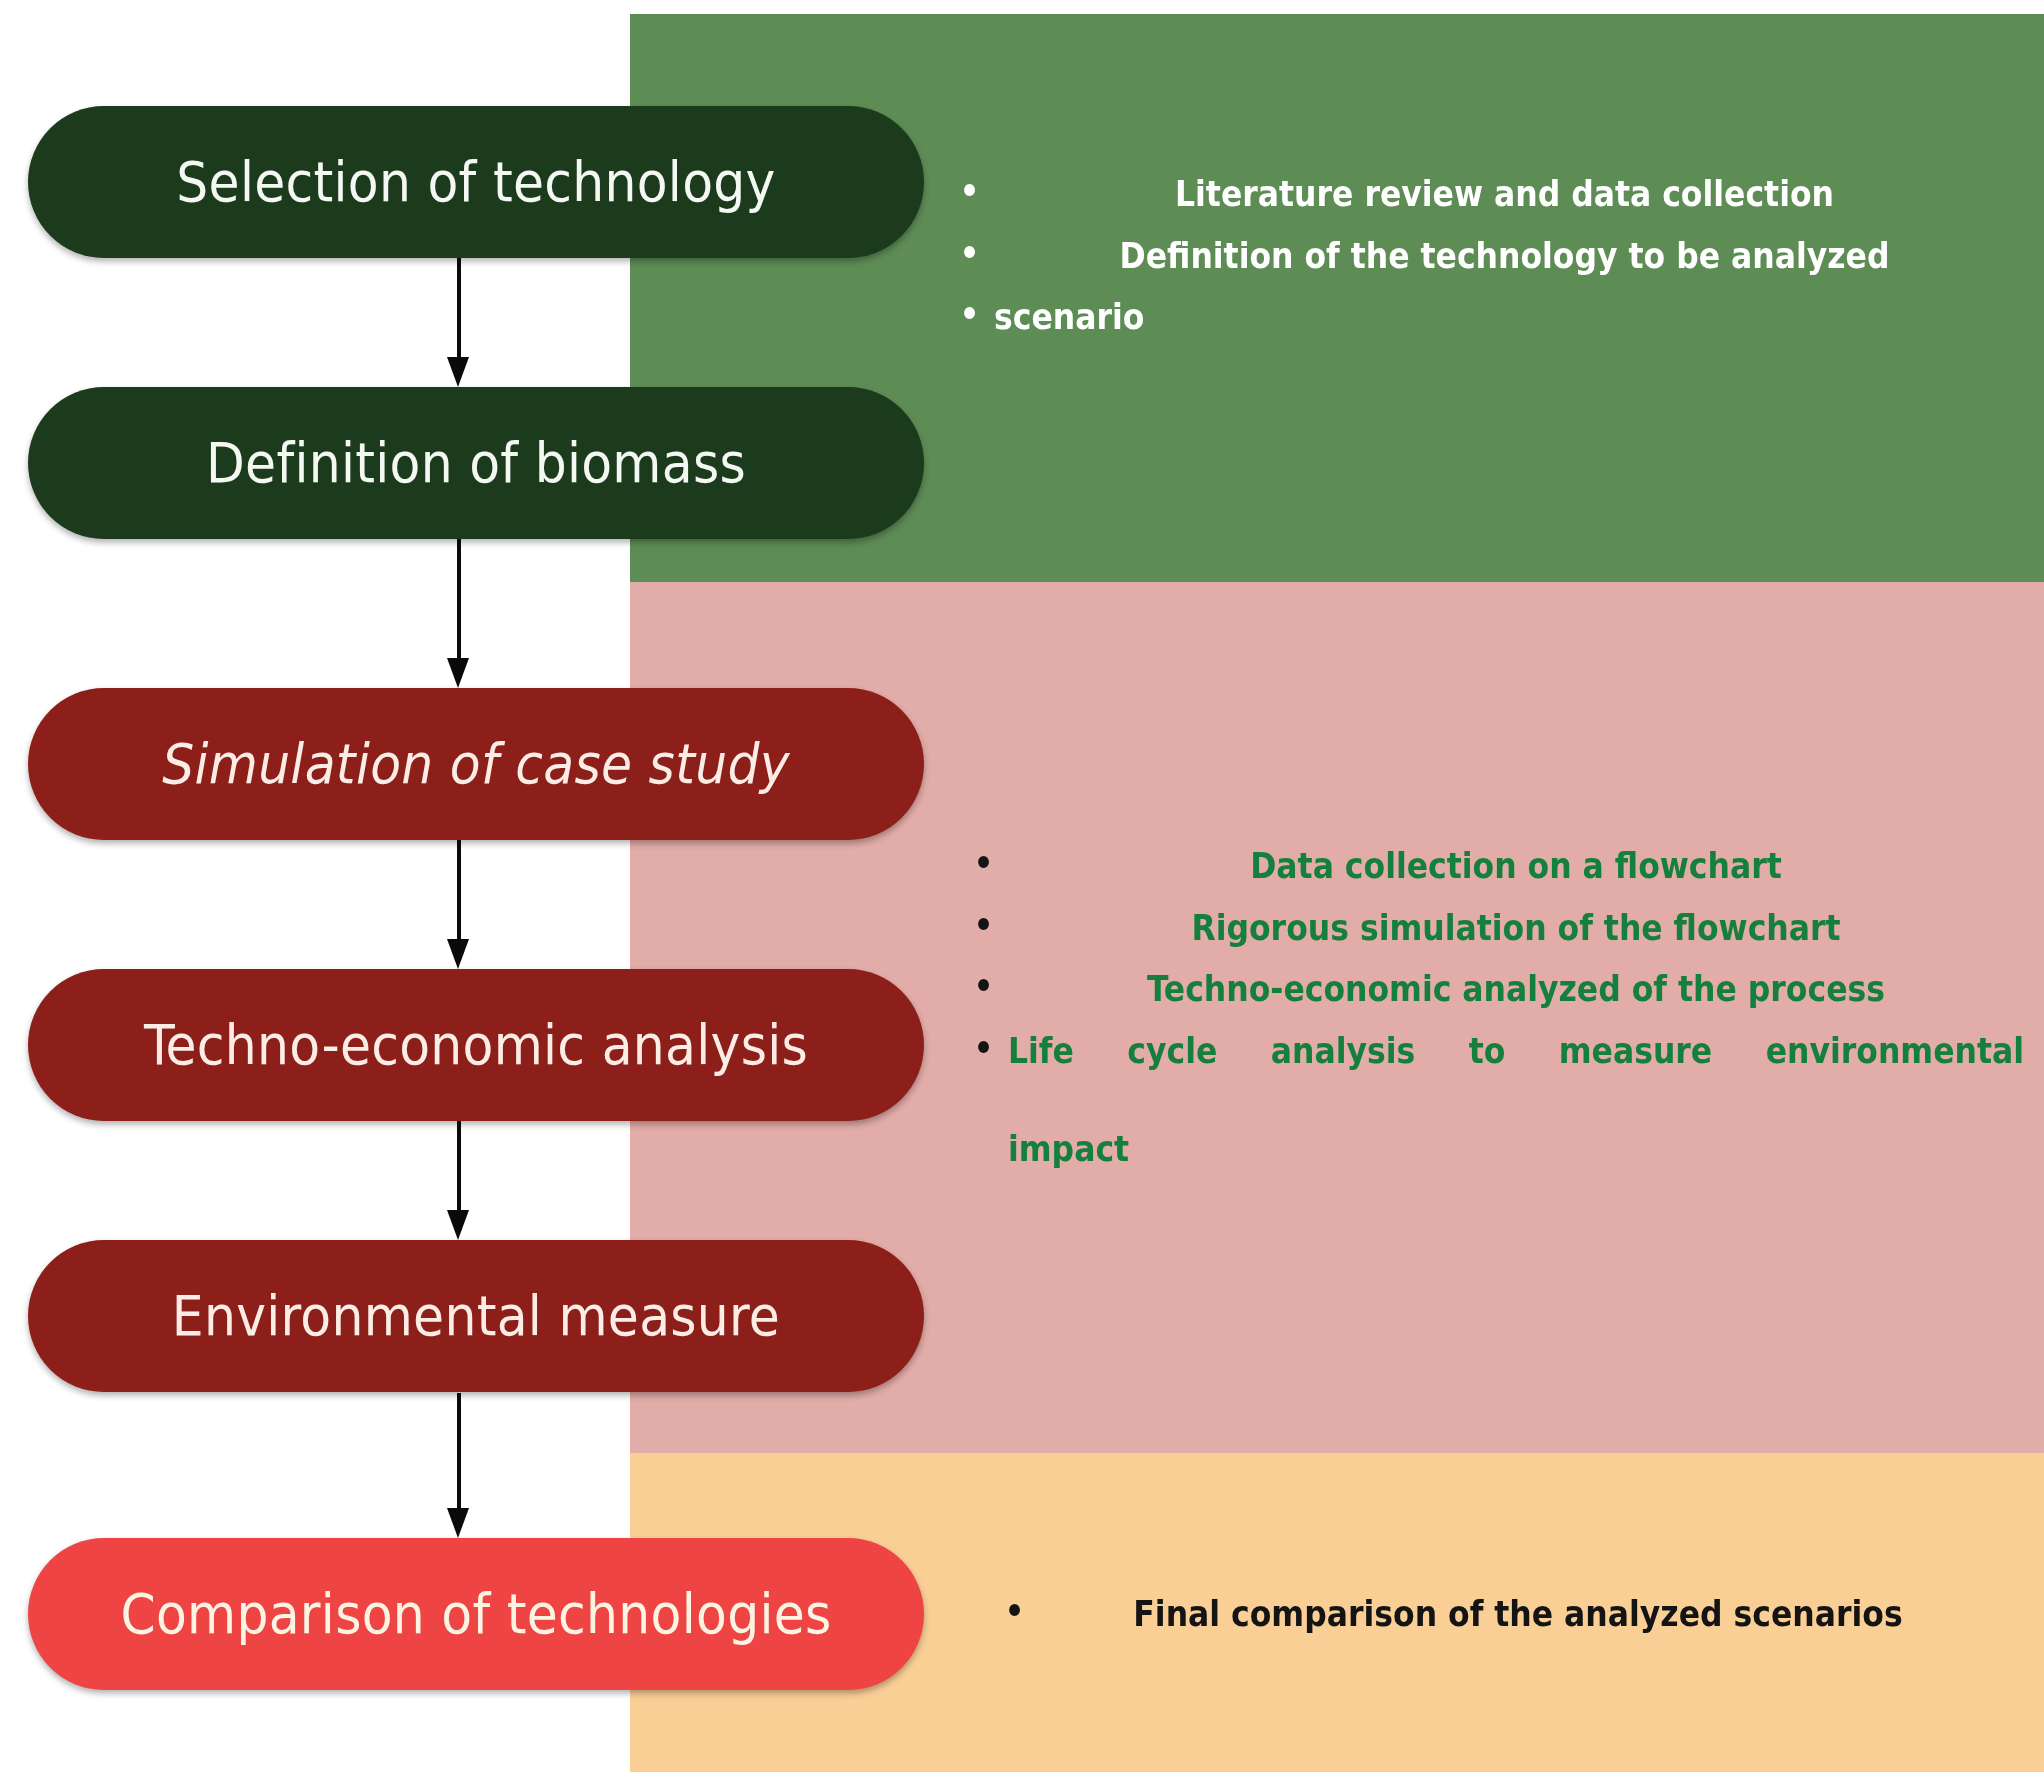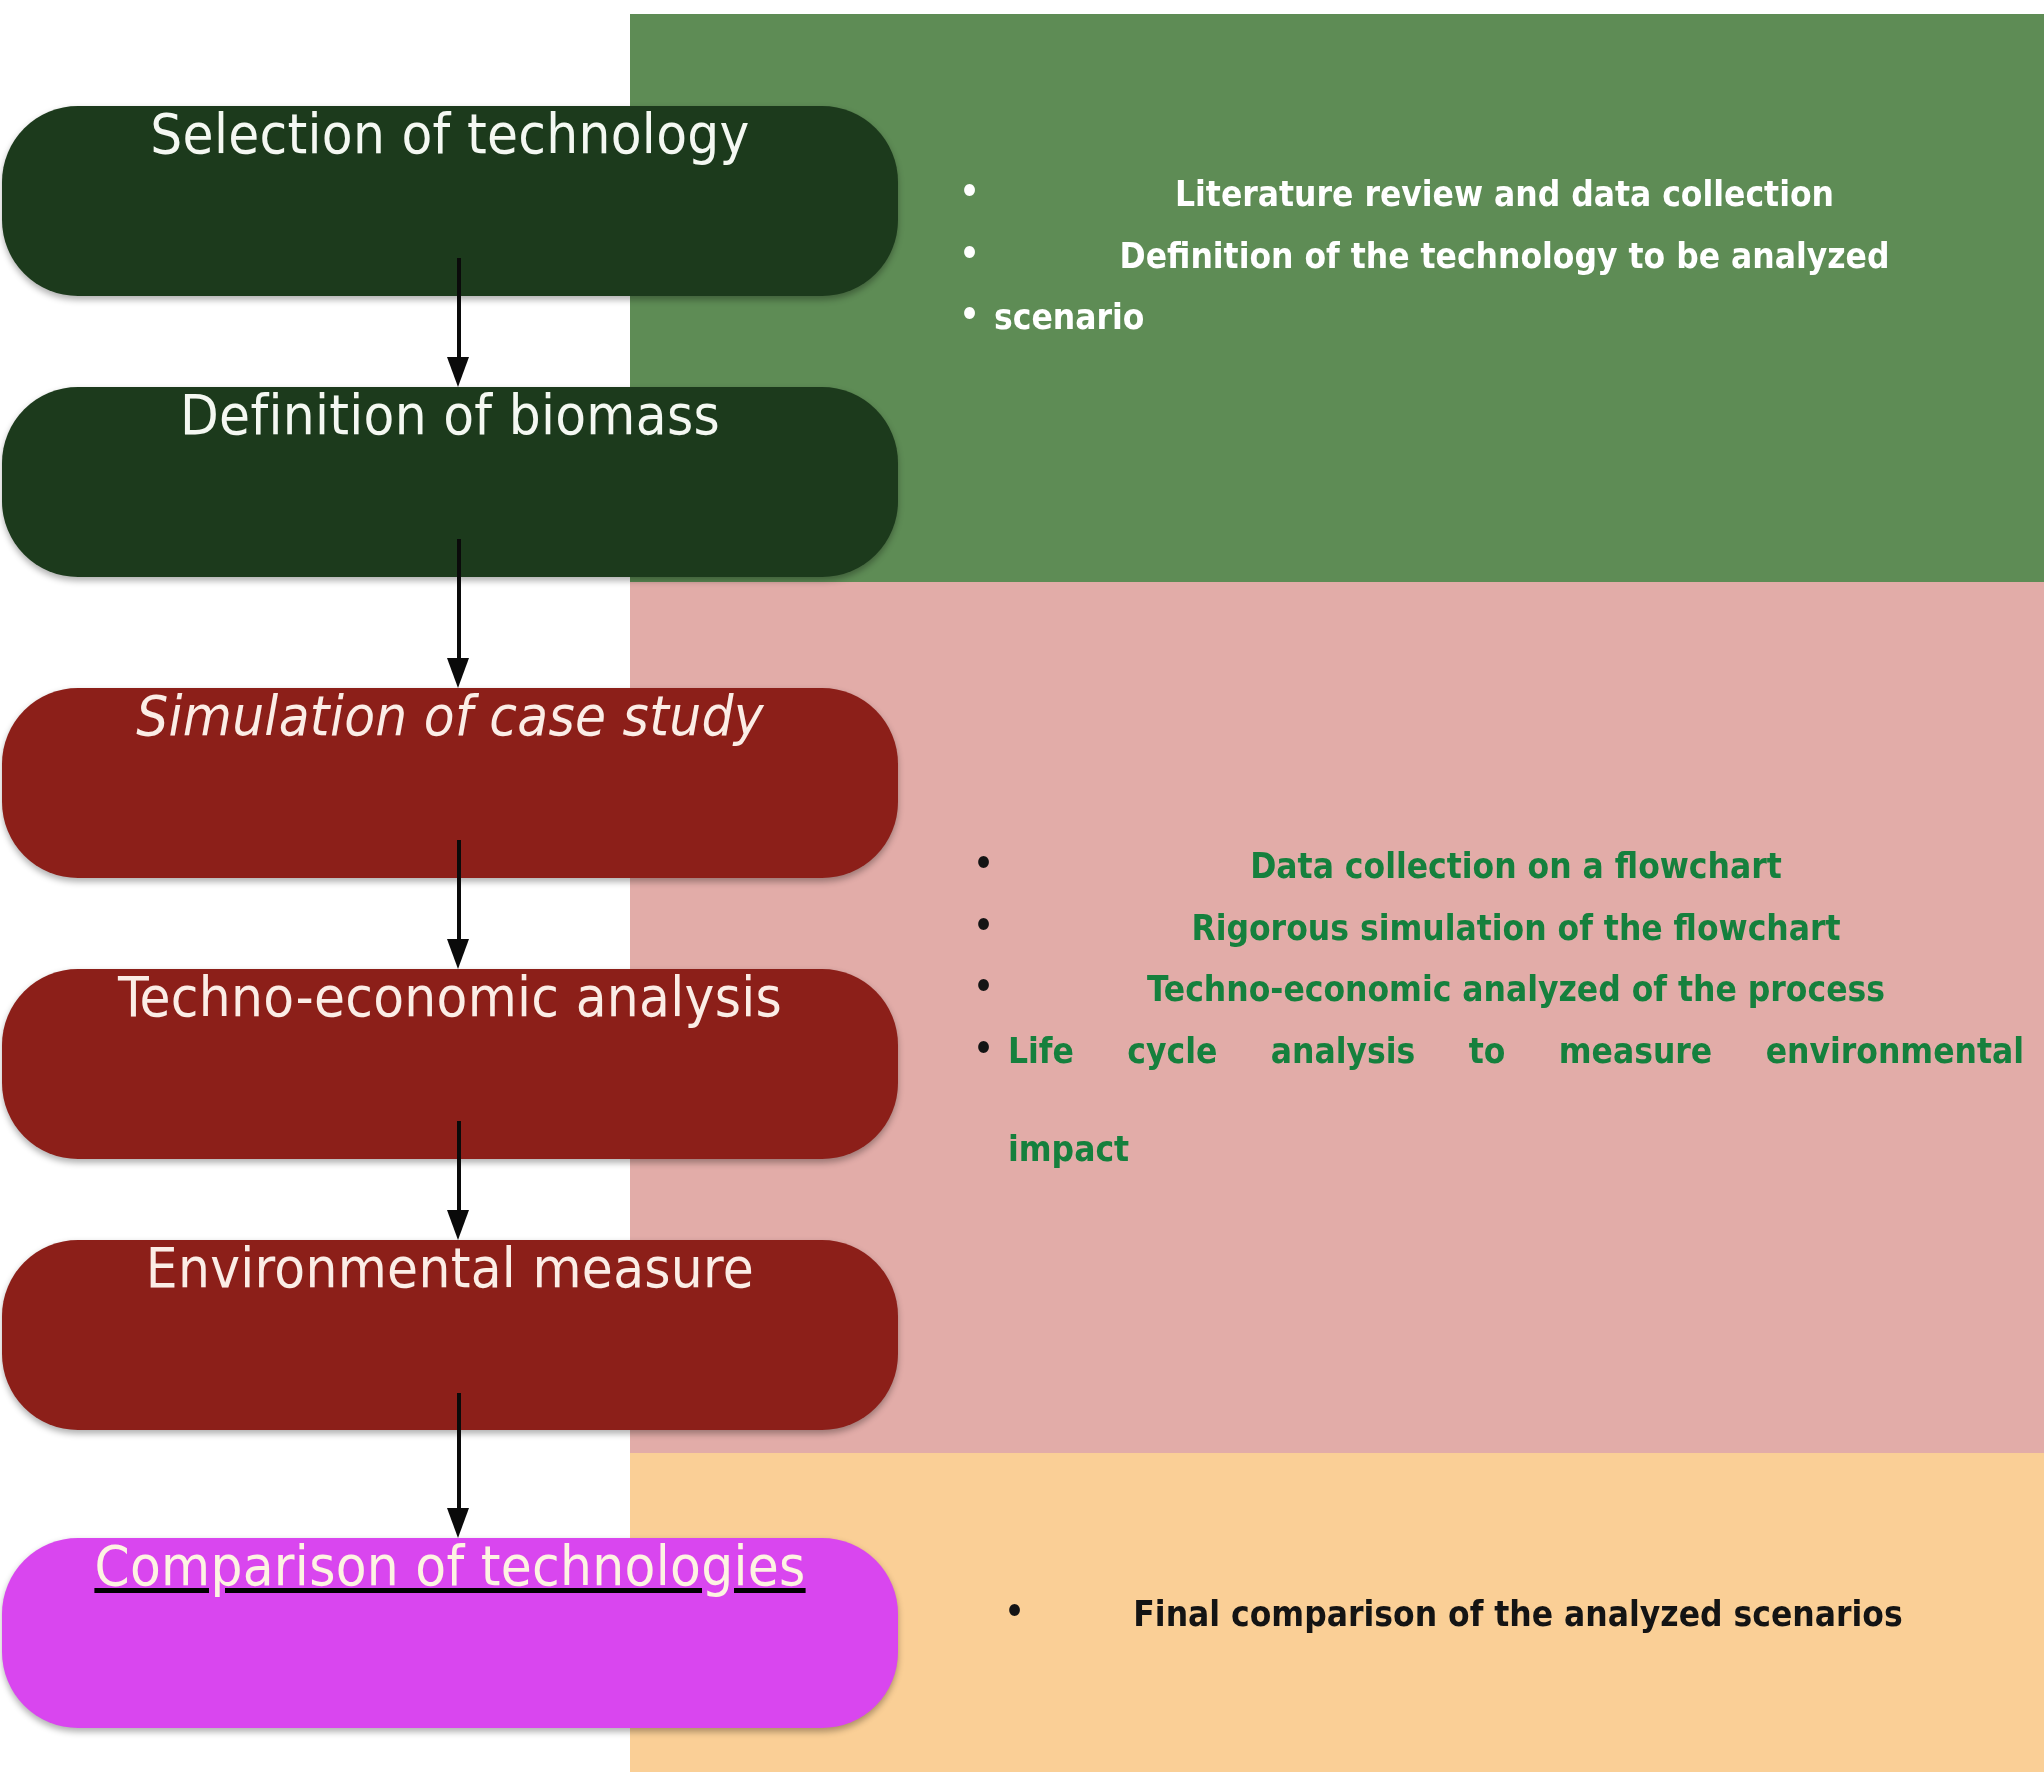--- a/index.html
+++ b/index.html
@@ -27,42 +27,43 @@
     left: 630px;
     width: 1415px;
   }
   #panel-green  { top: 14.3px;   height: 568px; background: #5E8C55; }
   #panel-red    { top: 582px;  height: 871px; background: #E2ACA8; }
   #panel-orange { top: 1453px; height: 319px; background: #FACF96; }
 
   
   .flow-box {
     position: absolute;
-    left: 2px;
+    left: 28px;
     width: 896px;
-    height: 190px;
+    height: 152px;
     border-radius: 76px;
     display: flex;
+    align-items: center;
     justify-content: center;
     box-sizing: border-box;
     box-shadow: 0 3.6px 6.3px rgba(0,0,0,0.30);
   }
   .flow-box .box-label {
     font-family: "DejaVu Sans Condensed", "Liberation Sans Narrow", "Liberation Sans", sans-serif;
     font-size: 56px;
     font-weight: 400;
     letter-spacing: 0.3px;
     white-space: nowrap;
     line-height: 1;
   }
   .box-green  { background: #1C3A1C; }
   .box-green .box-label  { color: #F4F8F2; }
   .box-red    { background: #8C1F19; }
   .box-red .box-label    { color: #FBEDE6; }
-  .box-orange { background: #d946ef; text-decoration: underline; }
+  .box-orange { background: #ef4444; }
   .box-orange .box-label { color: #FDF3E2; }
 
   #box-1 { top: 106px; }
   #box-2 { top: 387px; }
   #box-3 { top: 688px; font-style: italic; }
   #box-4 { top: 969px; }
   #box-5 { top: 1240px; }
   #box-6 { top: 1538px; }
 
   

